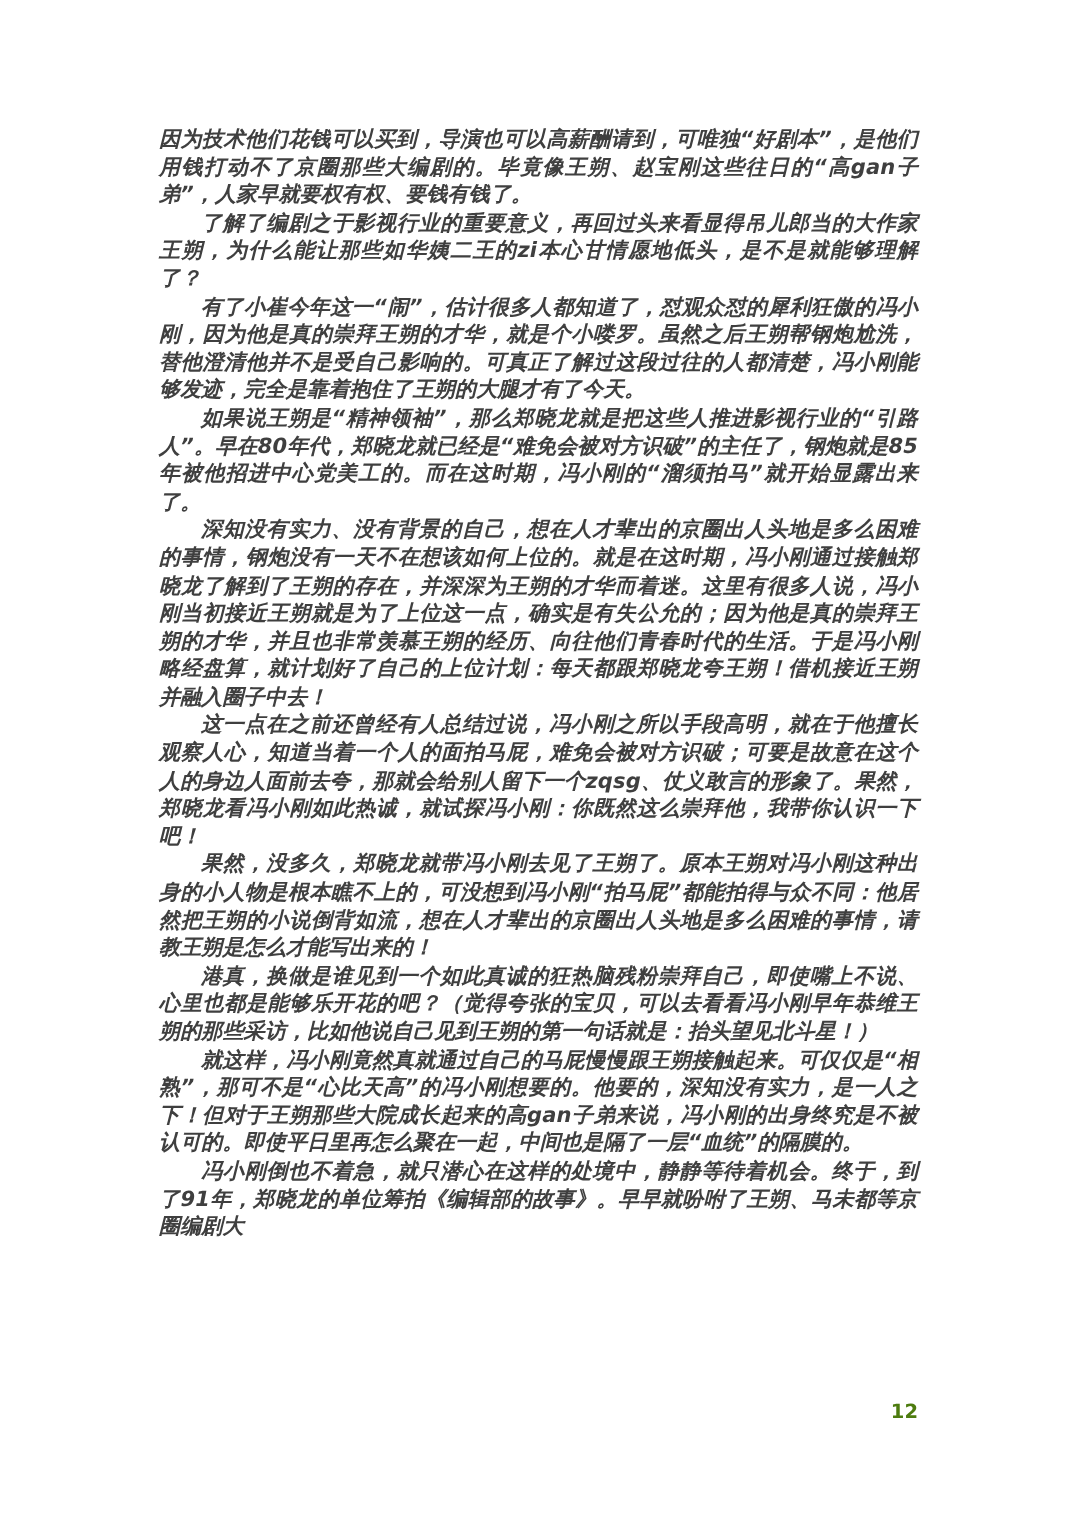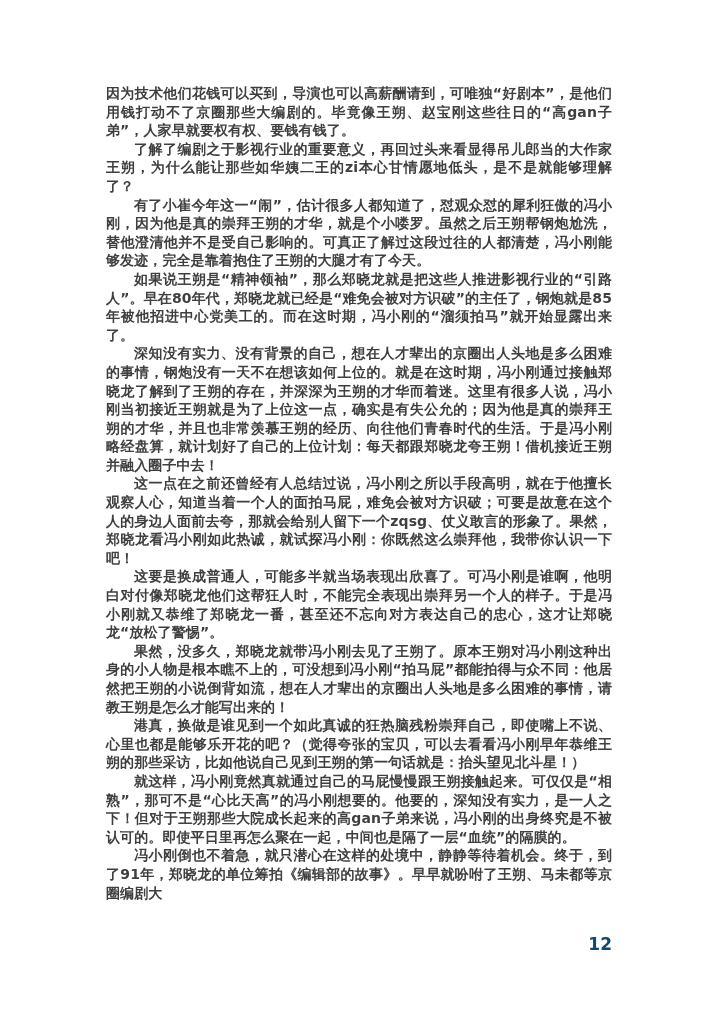--- a/index.html
+++ b/index.html
@@ -25,46 +25,46 @@
     line-height: 18.6px;
     font-weight: 600;
     text-align: justify;
     text-justify: inter-ideograph;
     letter-spacing: 0.1px;
   }
   .para {
     margin: 0;
     padding: 0;
     text-indent: 2em;
+    font-style: italic;
   }
   .para.first {
     text-indent: 0;
   }
   .page-number {
     position: absolute;
     top: 934px;
     left: 106px;
     width: 506px;
     text-align: right;
-    font-size: 17px;
+    font-size: 13px;
     font-weight: 600;
-    color: #0c4a6e;
+    color: #4d7c0f;
   }
 </style>
 </head>
 <body>
 
 <div class="page">
   <div class="article-body">
     <p class="para first">因为技术他们花钱可以买到，导演也可以高薪酬请到，可唯独“好剧本”，是他们用钱打动不了京圈那些大编剧的。毕竟像王朔、赵宝刚这些往日的“高gan子弟”，人家早就要权有权、要钱有钱了。</p>
     <p class="para">了解了编剧之于影视行业的重要意义，再回过头来看显得吊儿郎当的大作家王朔，为什么能让那些如华姨二王的zi本心甘情愿地低头，是不是就能够理解了？</p>
     <p class="para">有了小崔今年这一“闹”，估计很多人都知道了，怼观众怼的犀利狂傲的冯小刚，因为他是真的崇拜王朔的才华，就是个小喽罗。虽然之后王朔帮钢炮尬洗，替他澄清他并不是受自己影响的。可真正了解过这段过往的人都清楚，冯小刚能够发迹，完全是靠着抱住了王朔的大腿才有了今天。</p>
     <p class="para">如果说王朔是“精神领袖”，那么郑晓龙就是把这些人推进影视行业的“引路人”。早在80年代，郑晓龙就已经是“难免会被对方识破”的主任了，钢炮就是85年被他招进中心党美工的。而在这时期，冯小刚的“溜须拍马”就开始显露出来了。</p>
     <p class="para">深知没有实力、没有背景的自己，想在人才辈出的京圈出人头地是多么困难的事情，钢炮没有一天不在想该如何上位的。就是在这时期，冯小刚通过接触郑晓龙了解到了王朔的存在，并深深为王朔的才华而着迷。这里有很多人说，冯小刚当初接近王朔就是为了上位这一点，确实是有失公允的；因为他是真的崇拜王朔的才华，并且也非常羡慕王朔的经历、向往他们青春时代的生活。于是冯小刚略经盘算，就计划好了自己的上位计划：每天都跟郑晓龙夸王朔！借机接近王朔并融入圈子中去！</p>
     <p class="para">这一点在之前还曾经有人总结过说，冯小刚之所以手段高明，就在于他擅长观察人心，知道当着一个人的面拍马屁，难免会被对方识破；可要是故意在这个人的身边人面前去夸，那就会给别人留下一个zqsg、仗义敢言的形象了。果然，郑晓龙看冯小刚如此热诚，就试探冯小刚：你既然这么崇拜他，我带你认识一下吧！</p>
-    <p class="para">这要是换成普通人，可能多半就当场表现出欣喜了。可冯小刚是谁啊，他明白对付像郑晓龙他们这帮狂人时，不能完全表现出崇拜另一个人的样子。于是冯小刚就又恭维了郑晓龙一番，甚至还不忘向对方表达自己的忠心，这才让郑晓龙“放松了警惕”。</p>
     <p class="para">果然，没多久，郑晓龙就带冯小刚去见了王朔了。原本王朔对冯小刚这种出身的小人物是根本瞧不上的，可没想到冯小刚“拍马屁”都能拍得与众不同：他居然把王朔的小说倒背如流，想在人才辈出的京圈出人头地是多么困难的事情，请教王朔是怎么才能写出来的！</p>
     <p class="para">港真，换做是谁见到一个如此真诚的狂热脑残粉崇拜自己，即使嘴上不说、心里也都是能够乐开花的吧？（觉得夸张的宝贝，可以去看看冯小刚早年恭维王朔的那些采访，比如他说自己见到王朔的第一句话就是：抬头望见北斗星！）</p>
     <p class="para">就这样，冯小刚竟然真就通过自己的马屁慢慢跟王朔接触起来。可仅仅是“相熟”，那可不是“心比天高”的冯小刚想要的。他要的，深知没有实力，是一人之下！但对于王朔那些大院成长起来的高gan子弟来说，冯小刚的出身终究是不被认可的。即使平日里再怎么聚在一起，中间也是隔了一层“血统”的隔膜的。</p>
     <p class="para">冯小刚倒也不着急，就只潜心在这样的处境中，静静等待着机会。终于，到了91年，郑晓龙的单位筹拍《编辑部的故事》。早早就吩咐了王朔、马未都等京圈编剧大</p>
   </div>
   <div class="page-number">12</div>
 </div>
 
 </body></html>

